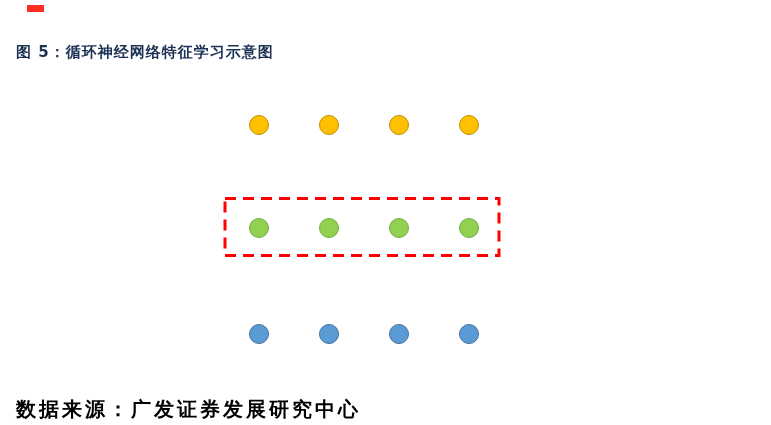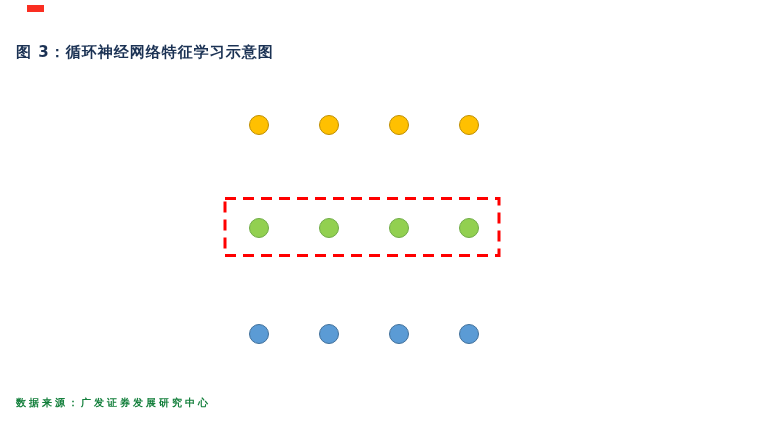--- a/index.html
+++ b/index.html
@@ -51,35 +51,35 @@
     position: absolute;
     left: 221px;
     top: 194px;
     width: 280px;
     height: 65px;
   }
   .source-note {
     position: absolute;
     left: 16px;
     top: 396px;
-    font-size: 10px;
+    font-size: 20px;
     font-weight: bold;
     letter-spacing: 3px;
-    color: #15803d;
+    color: #000000;
     white-space: nowrap;
   }
 </style>
 </head>
 <body>
 
 <div class="canvas">
 
   <div class="red-fragment" style="background: rgb(250, 46, 33);"></div>
 
-  <div class="figure-title" style="color: rgb(27, 50, 84);">图 3：循环神经网络特征学习示意图</div>
+  <div class="figure-title" style="color: rgb(27, 50, 84);">图 5：循环神经网络特征学习示意图</div>
 
   <svg class="hl-box" viewBox="0 0 280 65" xmlns="http://www.w3.org/2000/svg">
     <rect id="hl-rect" x="4" y="4.5" width="274" height="57" fill="none" stroke-width="3" stroke-dasharray="11 7" stroke="#FF0000"></rect>
   </svg>
 
   <div class="nodes-layer" id="nodes-layer">
       <div class="dot" style="left: 249px; top: 115px; background: rgb(255, 192, 0); border: 1px solid rgb(191, 143, 0);"></div>
       <div class="dot" style="left: 319px; top: 115px; background: rgb(255, 192, 0); border: 1px solid rgb(191, 143, 0);"></div>
       <div class="dot" style="left: 389px; top: 115px; background: rgb(255, 192, 0); border: 1px solid rgb(191, 143, 0);"></div>
       <div class="dot" style="left: 459px; top: 115px; background: rgb(255, 192, 0); border: 1px solid rgb(191, 143, 0);"></div>

